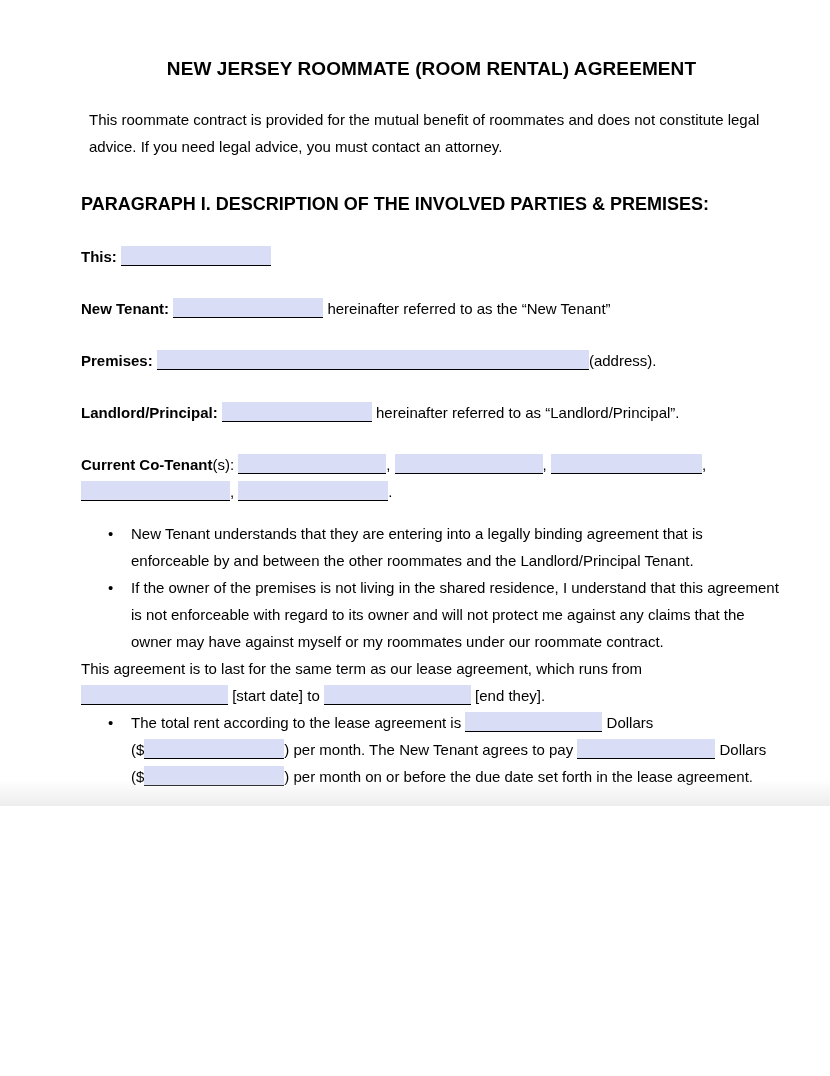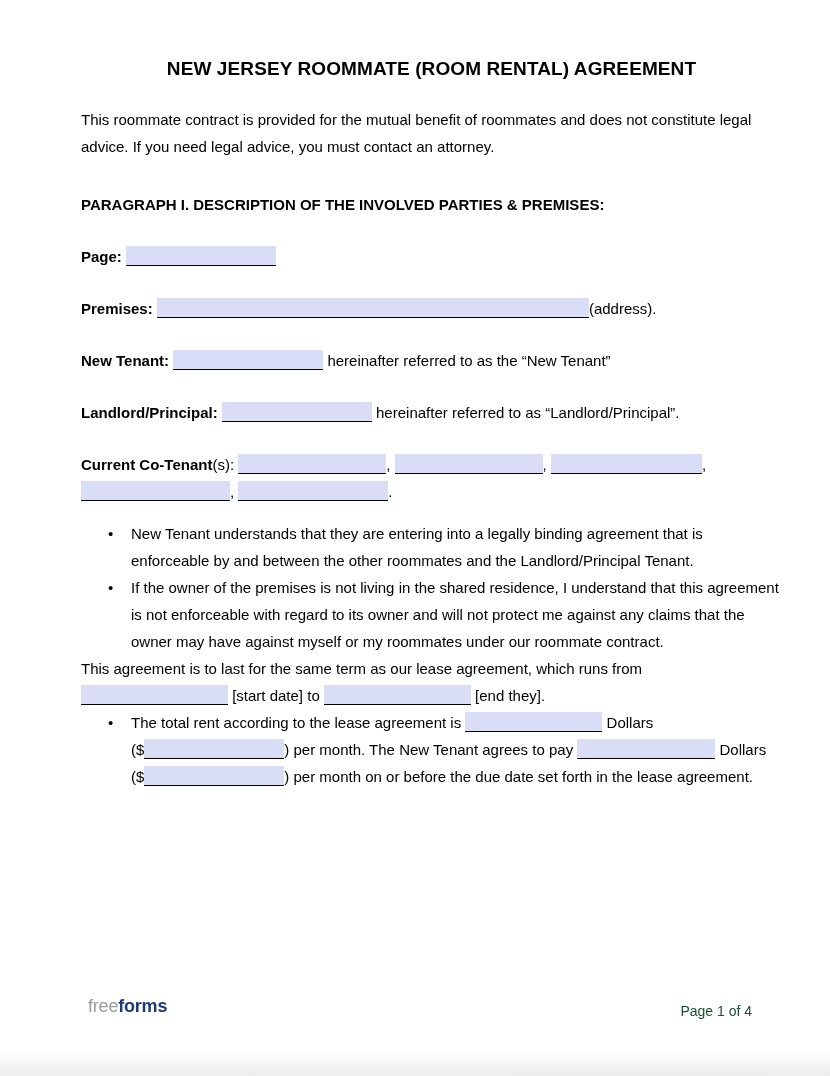--- a/index.html
+++ b/index.html
@@ -3,32 +3,32 @@
 <meta charset="utf-8">
 <style>
   * { box-sizing: border-box; }
   html, body { margin: 0; padding: 0; }
   body {
     width: 830px; height: 1076px; background: #ffffff;
     font-family: "Liberation Sans", "DejaVu Sans", sans-serif;
     font-size: 15px; line-height: 27px; color: #000;
     -webkit-font-smoothing: antialiased;
   }
-  .page { position: relative; width: 830px; height: 1076px; padding: 57px 48px 0 81px; overflow: hidden; }
+  .page { position: relative; width: 830px; height: 806px; padding: 57px 48px 0 81px; overflow: hidden; }
   .page::after {
     content: ""; position: absolute; left: 0; right: 0; bottom: 0; height: 26px;
     background: linear-gradient(180deg, rgba(255,255,255,0), #ededed);
     pointer-events: none;
   }
   h1.doc-title {
     font-size: 19px; line-height: 23px; font-weight: bold;
     text-align: center; margin: 0; letter-spacing: 0.1px;
   }
-  .intro { margin: 26px 0 0; }
-  h2.sec-heading { font-size: 15px; line-height: 27px; font-weight: bold; margin: 25px 0 0; }
+  .intro { margin: 26px 8px 0; }
+  h2.sec-heading { font-size: 18px; line-height: 27px; font-weight: bold; margin: 25px 0 0; }
   h2.sec1 { margin-top: 31px; }
   h2.sec2 { margin-top: 22px; }
   .row { margin: 25px 0 0; }
   .lbl { font-weight: bold; }
   .field {
     display: inline-block; height: 20px;
     background: var(--field-fill, #d9ddf6);
     border-bottom: 1.5px solid var(--field-underline, #000);
     vertical-align: -4px;
   }
@@ -51,33 +51,33 @@
 
 <div class="page">
 
   <h1 class="doc-title">NEW JERSEY ROOMMATE (ROOM RENTAL) AGREEMENT</h1>
 
   <p class="intro">This roommate contract is provided for the mutual benefit of roommates and does not constitute legal advice. If you need legal advice, you must contact an attorney.</p>
 
   <h2 class="sec-heading sec1">PARAGRAPH I. DESCRIPTION OF THE INVOLVED PARTIES &amp; PREMISES:</h2>
 
   <p class="row">
-    <span class="lbl">Page:</span>
+    <span class="lbl">This:</span>
     <span class="field" style="width:150px"></span>
-  </p>
-
-  <p class="row">
-    <span class="lbl">Premises:</span>
-    <span class="nw"><span class="field" style="width:432px"></span><span>(address).</span></span>
   </p>
 
   <p class="row">
     <span class="lbl">New Tenant:</span>
     <span class="field" style="width:150px"></span>
     <span>hereinafter referred to as the “New Tenant”</span>
+  </p>
+
+  <p class="row">
+    <span class="lbl">Premises:</span>
+    <span class="nw"><span class="field" style="width:432px"></span><span>(address).</span></span>
   </p>
 
   <p class="row">
     <span class="lbl">Landlord/Principal:</span>
     <span class="field" style="width:150px"></span>
     <span>hereinafter referred to as “Landlord/Principal”.</span>
   </p>
 
   <p class="row">
     <span class="lbl">Current Co-Tenant</span><span>(s):</span>

